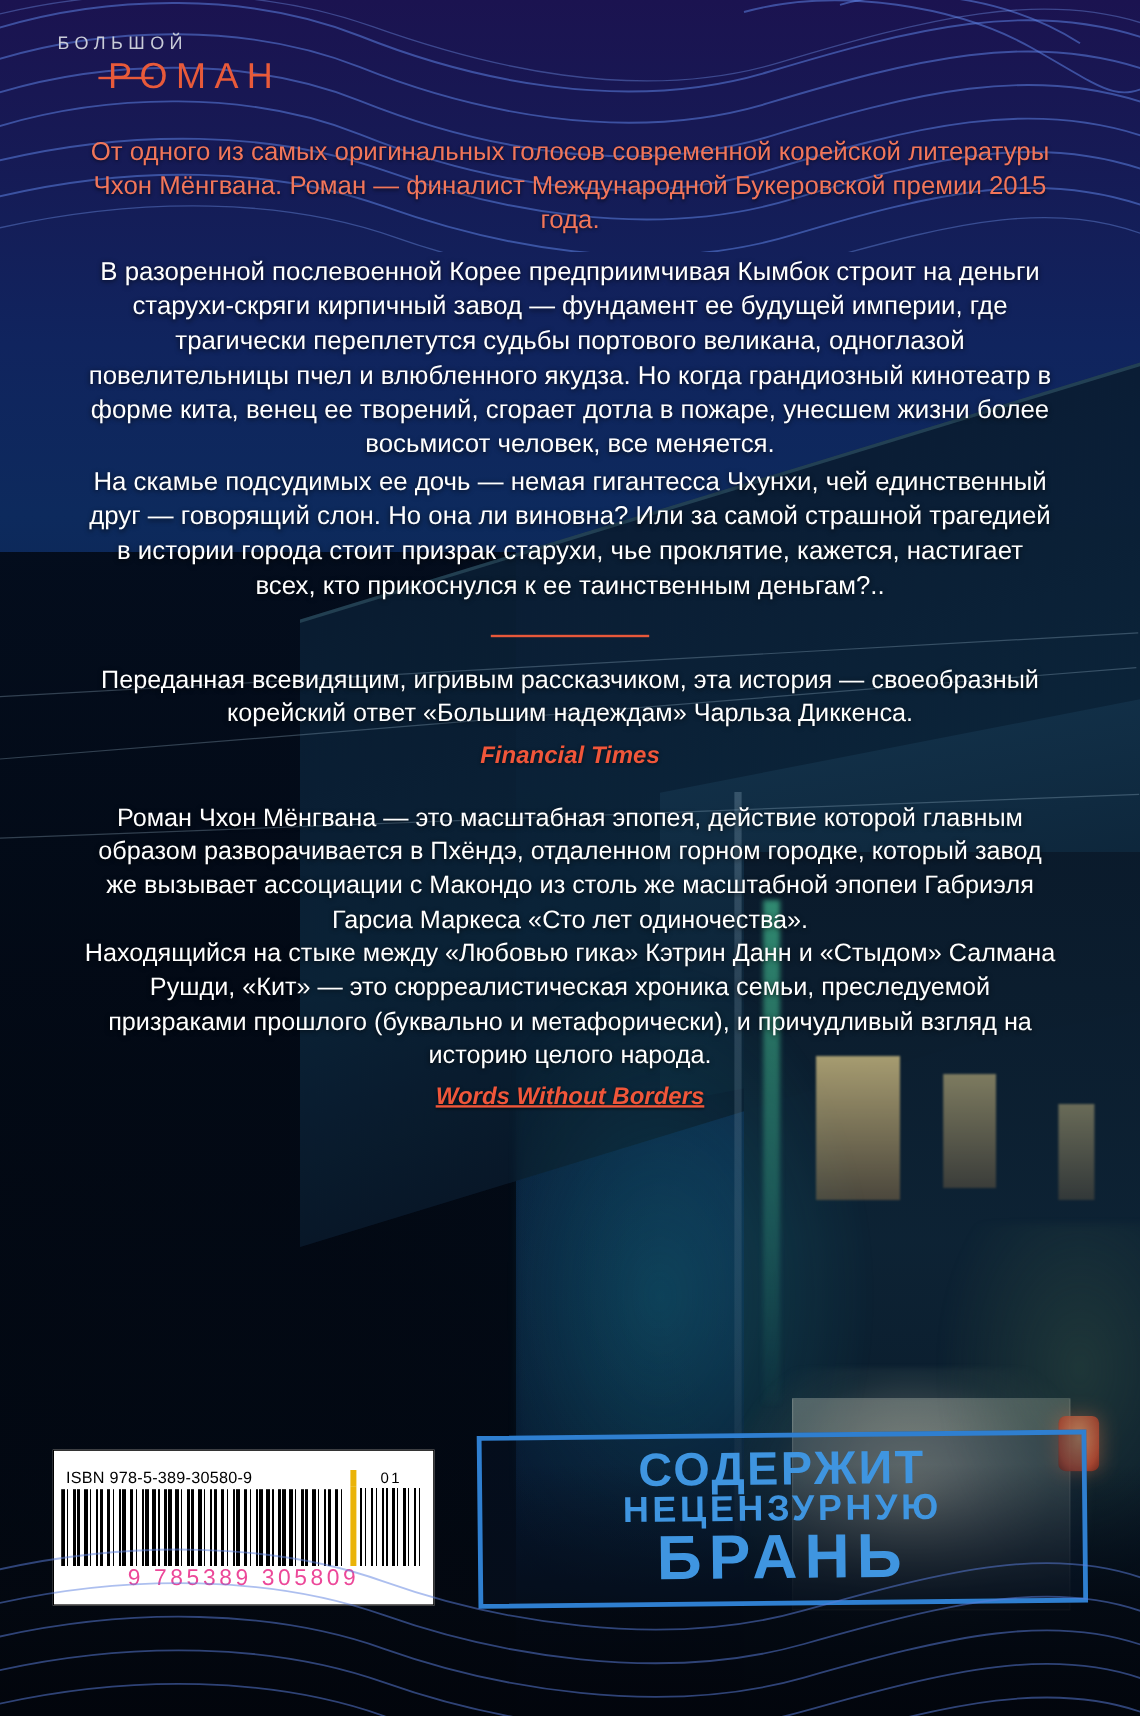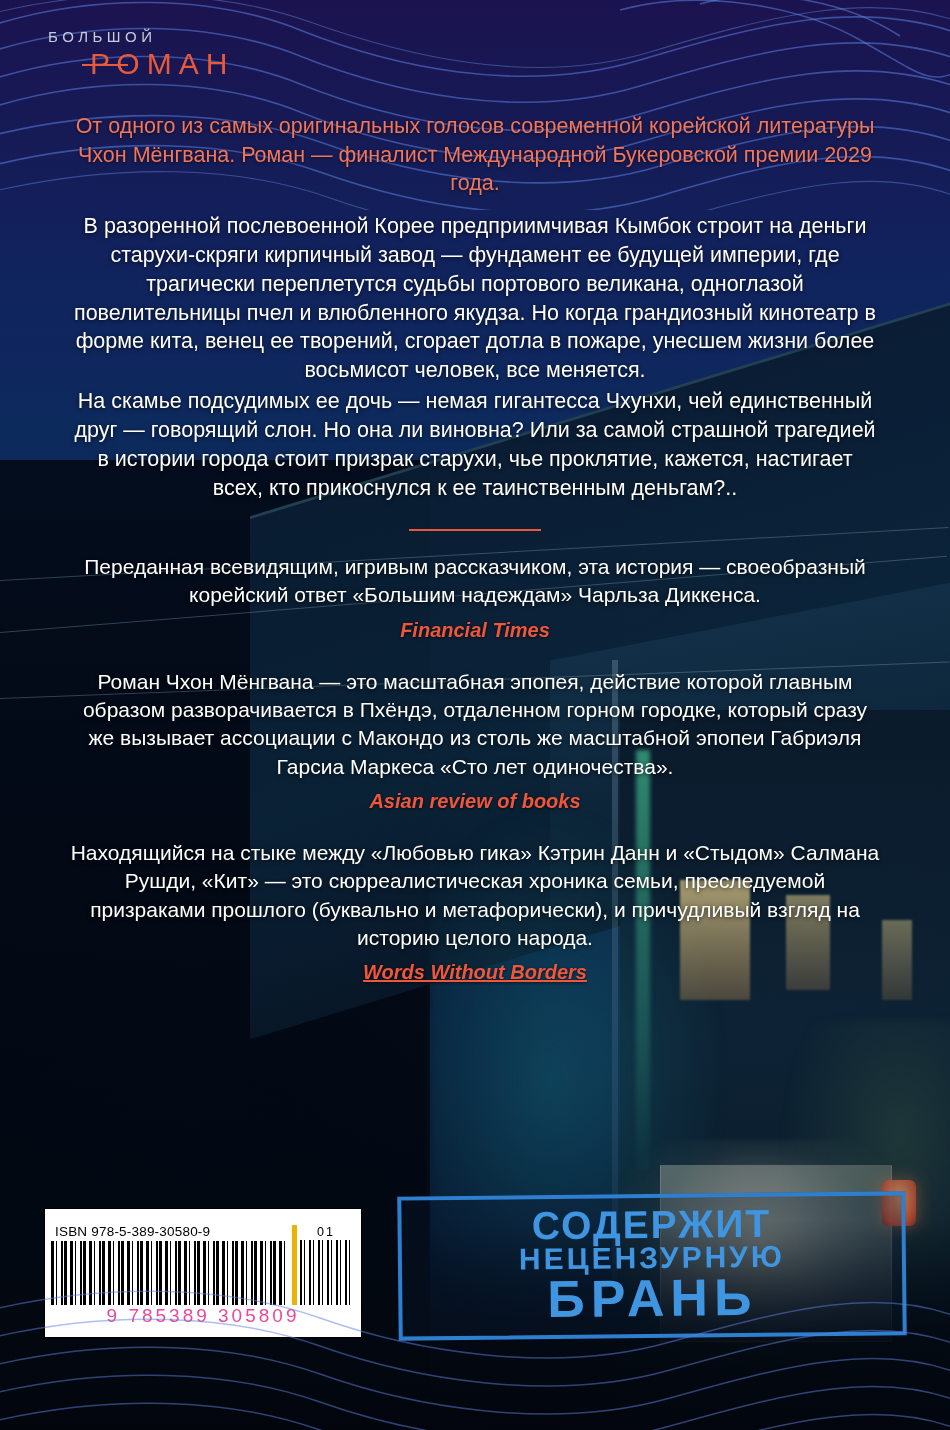--- a/index.html
+++ b/index.html
@@ -401,34 +401,33 @@
 
   <div class="imprint">
     <div class="line1">Большой</div>
     <div class="line2">
       <span class="rule"></span>
       <span>Роман</span>
     </div>
   </div>
 
   <div class="content">
-    <p class="lead">От одного из самых оригинальных голосов современной корейской литературы Чхон Мёнгвана. Роман — финалист Международной Букеровской премии 2029 года.</p>
+    <p class="lead">От одного из самых оригинальных голосов современной корейской литературы Чхон Мёнгвана. Роман — финалист Международной Букеровской премии 2015 года.</p>
 
     <div class="blurb">
       <p>В разоренной послевоенной Корее предприимчивая Кымбок строит на деньги старухи-скряги кирпичный завод — фундамент ее будущей империи, где трагически переплетутся судьбы портового великана, одноглазой повелительницы пчел и влюбленного якудза. Но когда грандиозный кинотеатр в форме кита, венец ее творений, сгорает дотла в пожаре, унесшем жизни более восьмисот человек, все меняется.</p>
       <p>На скамье подсудимых ее дочь — немая гигантесса Чхунхи, чей единственный друг — говорящий слон. Но она ли виновна? Или за самой страшной трагедией в истории города стоит призрак старухи, чье проклятие, кажется, настигает всех, кто прикоснулся к ее таинственным деньгам?..</p>
     </div>
 
     <div class="divider"></div>
 
     <p class="quote">Переданная всевидящим, игривым рассказчиком, эта история — своеобразный корейский ответ «Большим надеждам» Чарльза Диккенса.</p>
     <p class="source">Financial Times</p>
 
-    <p class="quote">Роман Чхон Мёнгвана — это масштабная эпопея, действие которой главным образом разворачивается в Пхёндэ, отдаленном горном городке, который сразу же вызывает ассоциации с Макондо из столь же масштабной эпопеи Габриэля Гарсиа Маркеса «Сто лет одиночества».</p>
-    <p class="source">Asian review of books</p>
+    <p class="quote">Роман Чхон Мёнгвана — это масштабная эпопея, действие которой главным образом разворачивается в Пхёндэ, отдаленном горном городке, который завод же вызывает ассоциации с Макондо из столь же масштабной эпопеи Габриэля Гарсиа Маркеса «Сто лет одиночества».</p>
 
     <p class="quote">Находящийся на стыке между «Любовью гика» Кэтрин Данн и «Стыдом» Салмана Рушди, «Кит» — это сюрреалистическая хроника семьи, преследуемой призраками прошлого (буквально и метафорически), и причудливый взгляд на историю целого народа.</p>
     <p class="source last">Words Without Borders</p>
   </div>
 
   <div class="bottom-row">
 
     <div class="barcode-box">
       <div class="isbn-row">
         <div class="isbn-text">ISBN 978-5-389-30580-9</div>

